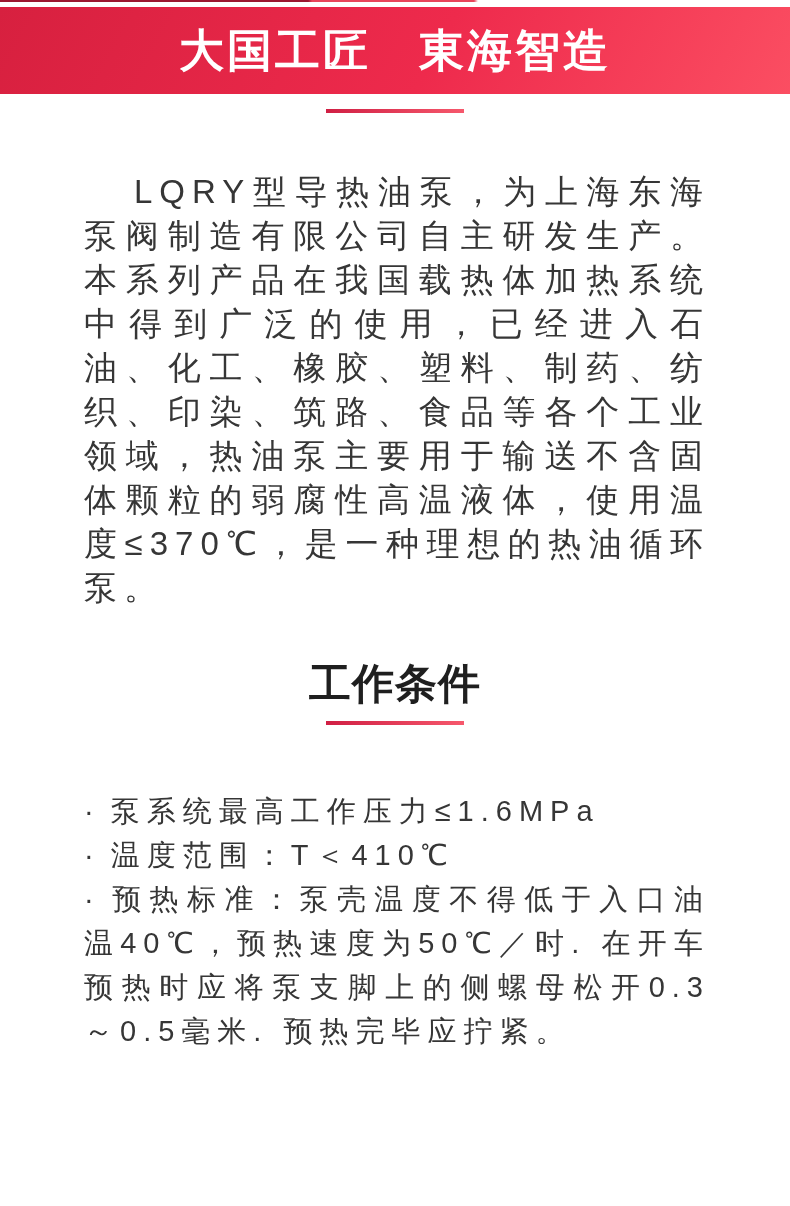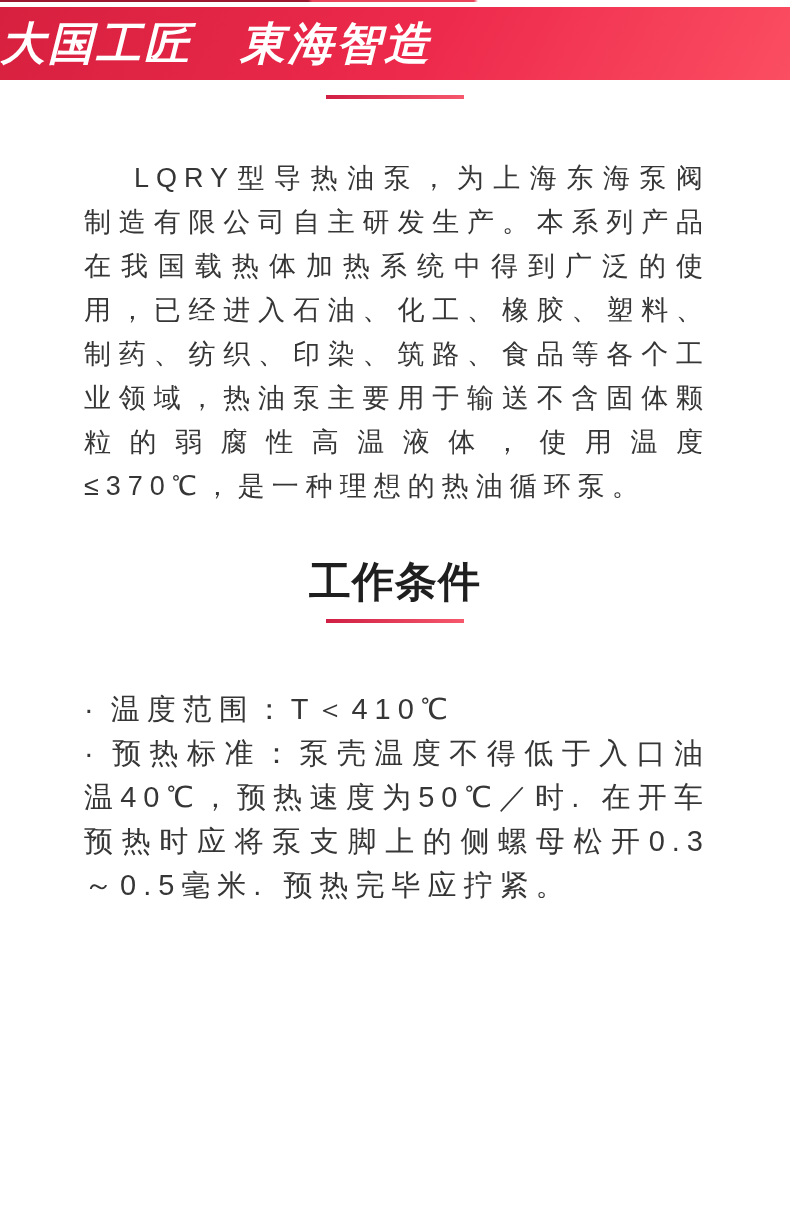--- a/index.html
+++ b/index.html
@@ -13,23 +13,23 @@
     -webkit-font-smoothing:antialiased;
   }
   
   .top-edge{
     height:2px;
     background:linear-gradient(90deg,#9b1730 0%,#9b1730 39%,#e8455b 39.5%,#e8455b 60%,#ffffff 60.5%,#ffffff 100%);
   }
   
   .banner{
     margin-top:5px;
-    height:73px;
+    height:87px;
     background:linear-gradient(118deg,#d7203f 0%,#ee2a4c 55%,#fb4e62 100%);
-    display:flex;align-items:center;justify-content:flex-start;font-style:italic;
+    display:flex;align-items:center;justify-content:center;
   }
   .banner-title{
     color:#ffffff;
     font-size:45px;
     font-weight:bold;
     letter-spacing:3px;
     white-space:pre;
   }
   
   .heading{
@@ -44,21 +44,21 @@
   .sec-overview .heading{margin-top:80px;}
   .sec-conditions .heading{margin-top:52px;}
   .underline{
     width:138px;height:4px;
     margin:15px auto 0;
     background:linear-gradient(90deg,#d01f44 0%,#f6586c 100%);
   }
   
   .paragraph{
     margin:57px 80px 0 84px;
-    font-size:27px;
+    font-size:33px;
     line-height:44px;
     letter-spacing:7px;
     color:#363636;
     text-align:justify;
     text-justify:inter-ideograph;
     text-indent:50px;
   }
   .cond-list{
     list-style:none;
     margin:64px 80px 0 84px;
@@ -90,18 +90,19 @@
   <section class="sec-overview">
     <div class="underline"></div>
     <p class="paragraph">LQRY型导热油泵，为上海东海泵阀制造有限公司自主研发生产。本系列产品在我国载热体加热系统中得到广泛的使用，已经进入石油、化工、橡胶、塑料、制药、纺织、印染、筑路、食品等各个工业领域，热油泵主要用于输送不含固体颗粒的弱腐性高温液体，使用温度≤370℃，是一种理想的热油循环泵。</p>
   </section>
 
   <section class="sec-conditions">
     <h2 class="heading">工作条件</h2>
     <div class="underline"></div>
 
     <ul class="cond-list">
+      <li class="cond-item"><span class="bullet">·</span><span>泵系统最高工作压力≤1.6MPa</span></li>
       <li class="cond-item"><span class="bullet">·</span><span>温度范围：T＜410℃</span></li>
       <li class="cond-item"><span class="bullet">·</span><span>预热标准：泵壳温度不得低于入口油温40℃，预热速度为50℃／时. 在开车预热时应将泵支脚上的侧螺母松开0.3～0.5毫米. 预热完毕应拧紧。</span></li>
     </ul>
   </section>
 
 </div>
 
 </body></html>

